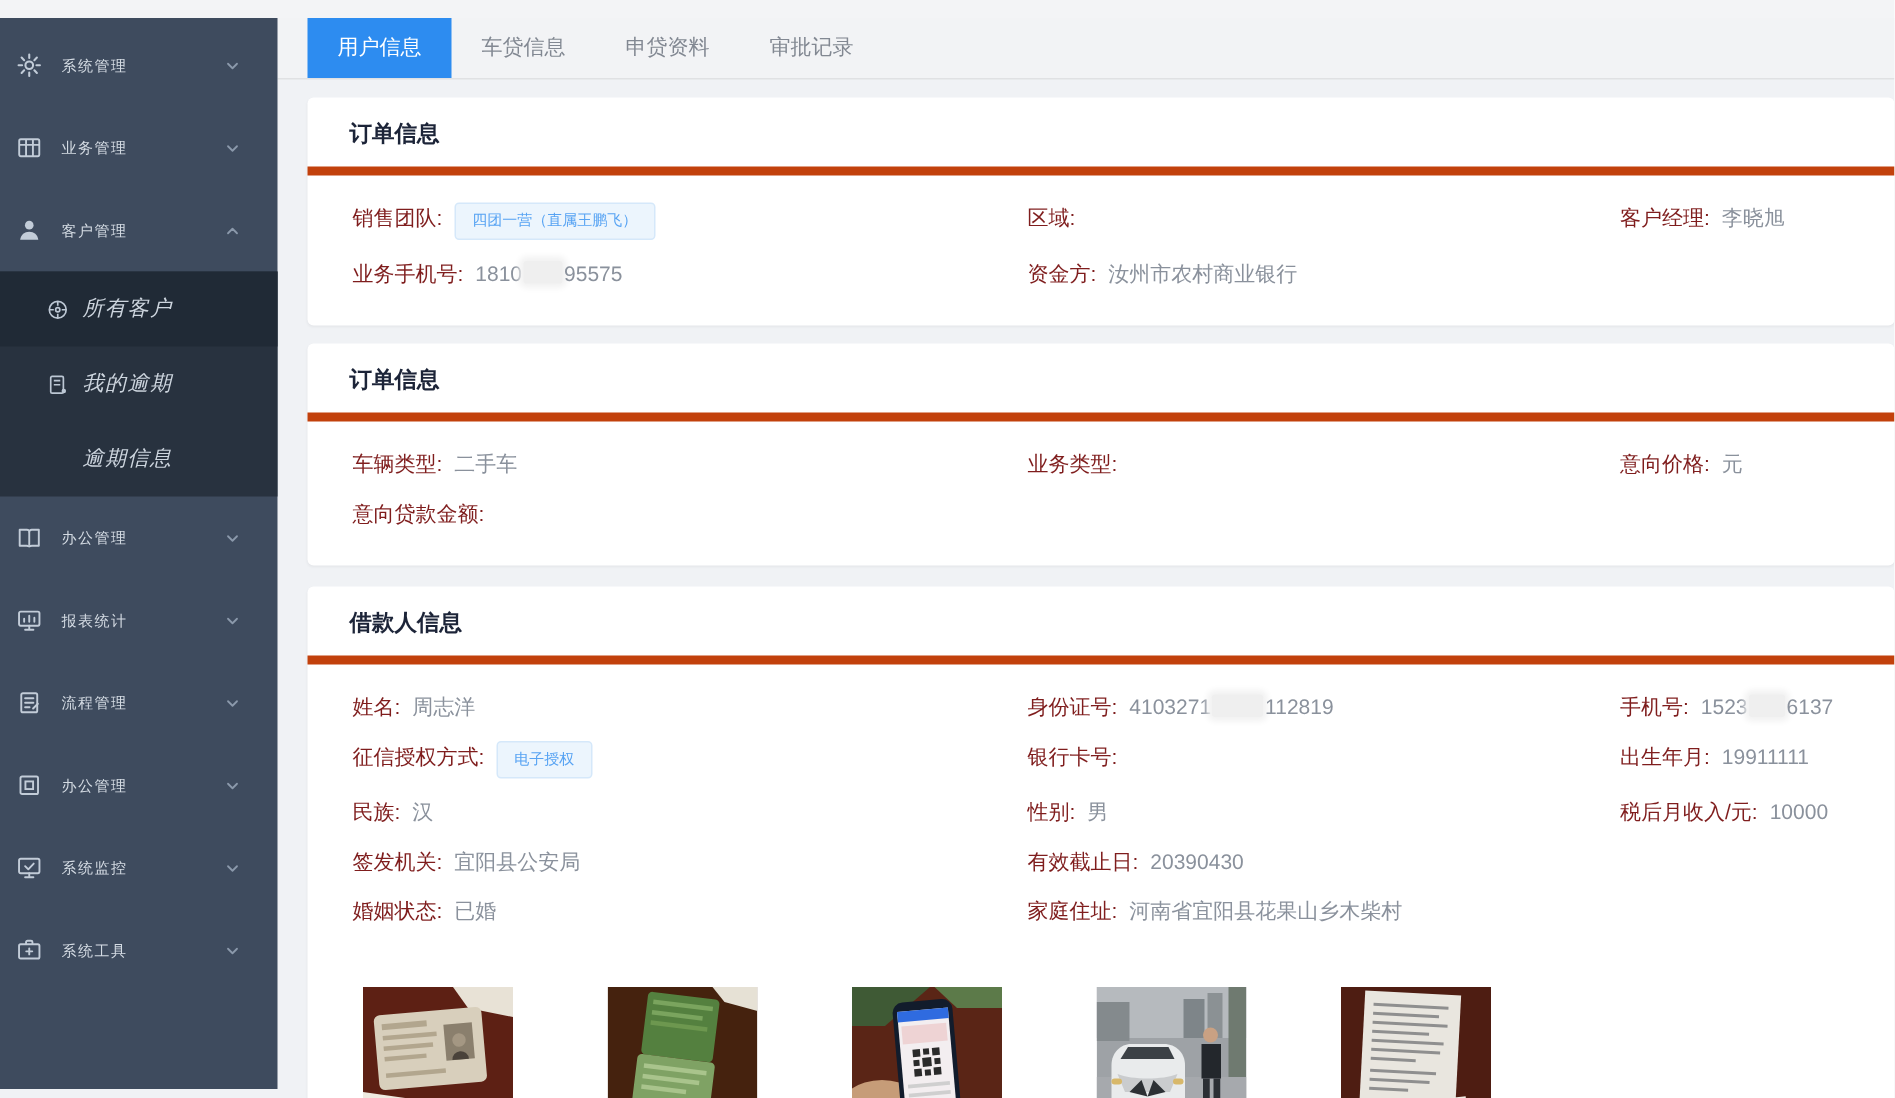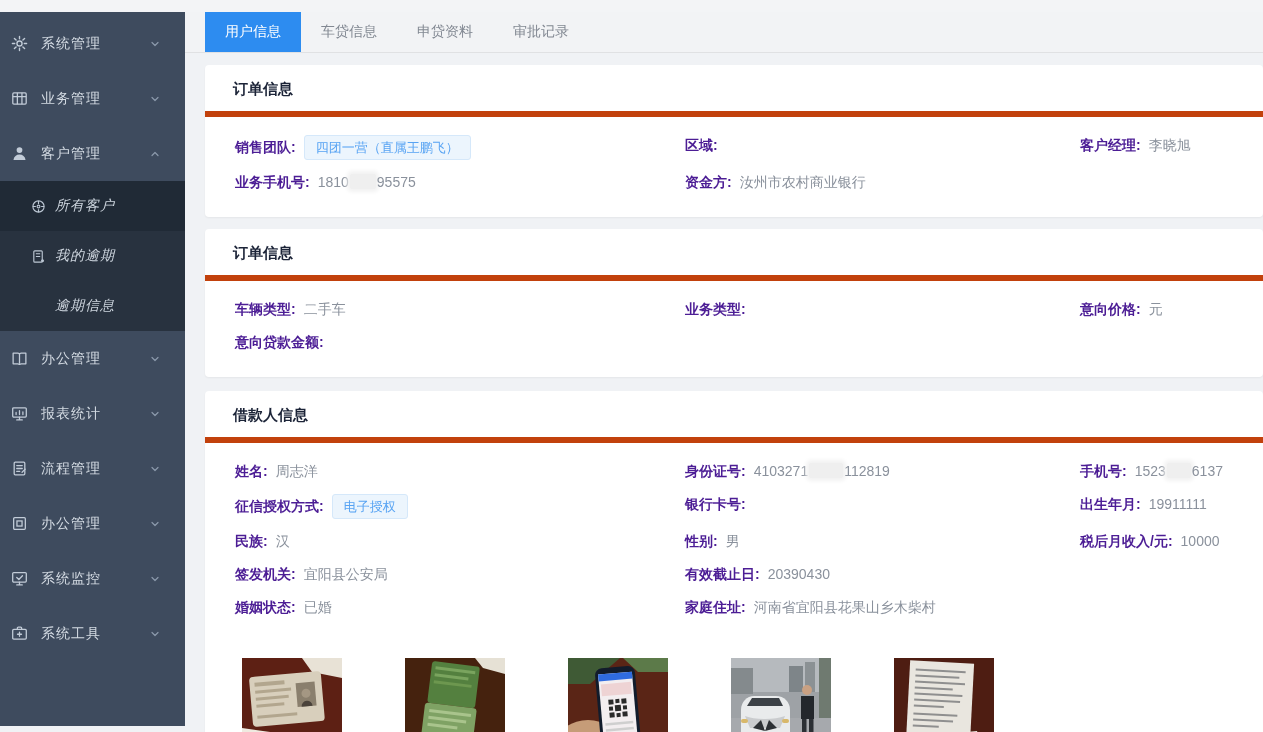--- a/index.html
+++ b/index.html
@@ -3,21 +3,21 @@
 <meta charset="utf-8">
 <style>
   html,body{margin:0;padding:0;width:1263px;height:732px;overflow:hidden;
     font-family:"Liberation Sans","DejaVu Sans",sans-serif;background:#ffffff;}
   #stage{position:relative;width:1263px;height:732px;background:#f0f2f5;}
   .top-strip{position:absolute;top:0;left:0;width:1263px;height:12px;background:#f3f4f6;z-index:5;}
 
   
   #sidebar{position:absolute;top:12px;left:0;width:185px;height:714px;background:#3e4b5e;z-index:4;}
   .side-item{position:relative;height:55px;display:flex;align-items:center;padding-left:11px;
-    color:#d4dbe3;font-size:14px;cursor:pointer;}
+    color:#d4dbe3;font-size:10px;cursor:pointer;}
   .side-item .mi{width:17px;height:17px;color:#c2ccd8;flex:0 0 17px;}
   .side-item .mi svg{width:17px;height:17px;display:block;}
   .side-item .lbl{margin-left:13px;letter-spacing:1px;}
   .side-item .chev{position:absolute;right:24px;top:50%;margin-top:-6px;width:12px;height:12px;color:#8b99ab;}
   .side-item .chev svg{width:12px;height:12px;display:block;}
   .submenu{background:#28323f;font-style:italic;}
   .sub-item{position:relative;height:50px;display:flex;align-items:center;padding-left:31px;
     color:#cdd5de;font-size:14px;cursor:pointer;}
   .sub-item.selected{background:#202a36;}
   .sub-item .mi{width:15px;height:15px;color:#bcc7d4;flex:0 0 15px;}
@@ -32,23 +32,23 @@
   .tab{display:flex;align-items:center;padding:0 20px;font-size:14px;color:#828892;cursor:pointer;}
   .tab.active{background:#2d8cf0;color:#ffffff;}
 
   .card{background:#ffffff;border-radius:4px;margin:12px 0 0 20px;box-shadow:0 1px 2px rgba(0,0,0,0.05);}
   .card.c3{margin-top:14px;height:500px;}
   .card-head{padding:15px 30px 12px 28px;font-size:15px;font-weight:bold;color:#1c2438;
     border-bottom:6px solid #c2410c;}
   .fields{padding:12px 30px 18px 30px;}
   .frow{display:grid;grid-template-columns:450px 395px 1fr;padding:6px 0;}
   .field{font-size:14px;line-height:21px;white-space:nowrap;}
-  .flabel{font-weight:bold;color:#4c1d95;}
+  .flabel{font-weight:normal;color:#7f1d1d;}
   .fvalue{color:#8a919c;margin-left:8px;}
-  .tag{display:inline-block;margin-left:8px;padding:3px 11px;font-size:13px;line-height:17px;
+  .tag{display:inline-block;margin-left:8px;padding:3px 11px;font-size:10px;line-height:17px;
     color:#57a3f3;background:#ecf5fd;border:1px solid #d5e8fa;border-radius:3px;}
   .redact{display:inline-block;vertical-align:-2px;height:15px;border-radius:2px;
     background:#efefef;box-shadow:0 0 4px 3px #f2f2f2;margin:0 1px;}
 
   .thumbs{display:flex;gap:63px;margin:16px 0 0 37px;}
   .thumb{width:100px;}
   .thumb .pic{width:100px;height:97px;overflow:hidden;cursor:pointer;}
   .thumb .pic svg{display:block;width:100px;height:97px;}
 </style>
 </head>

